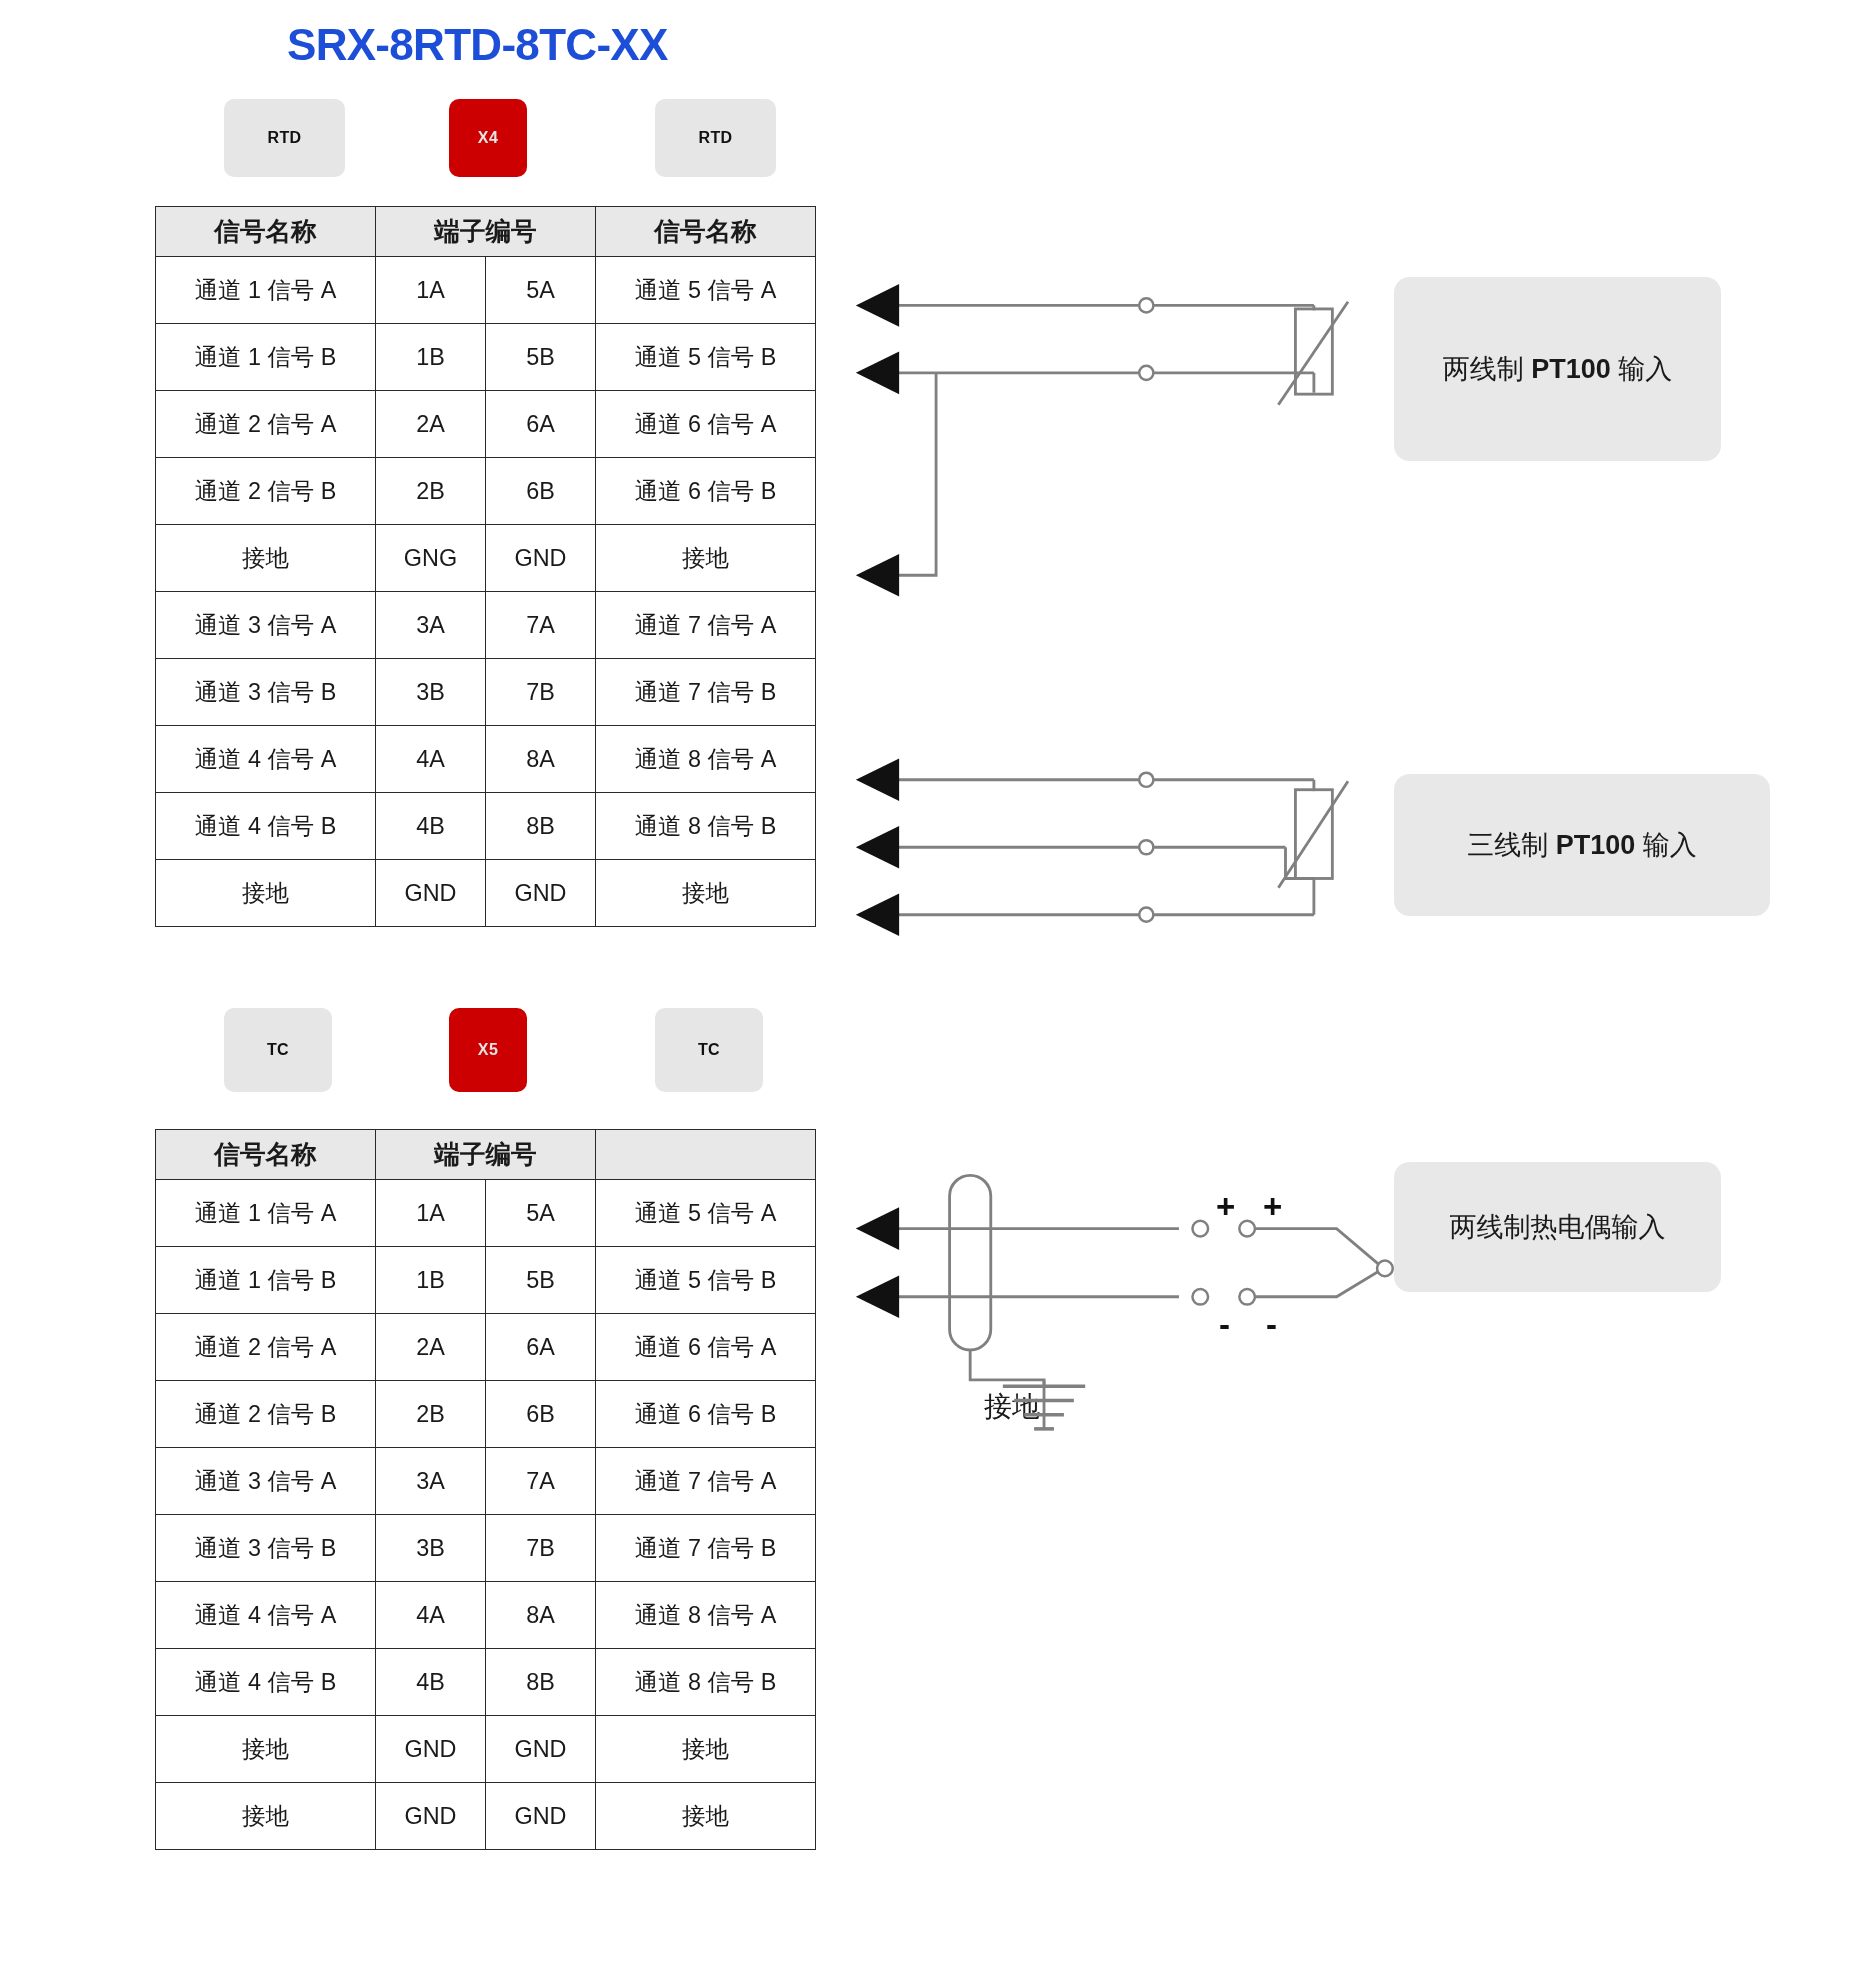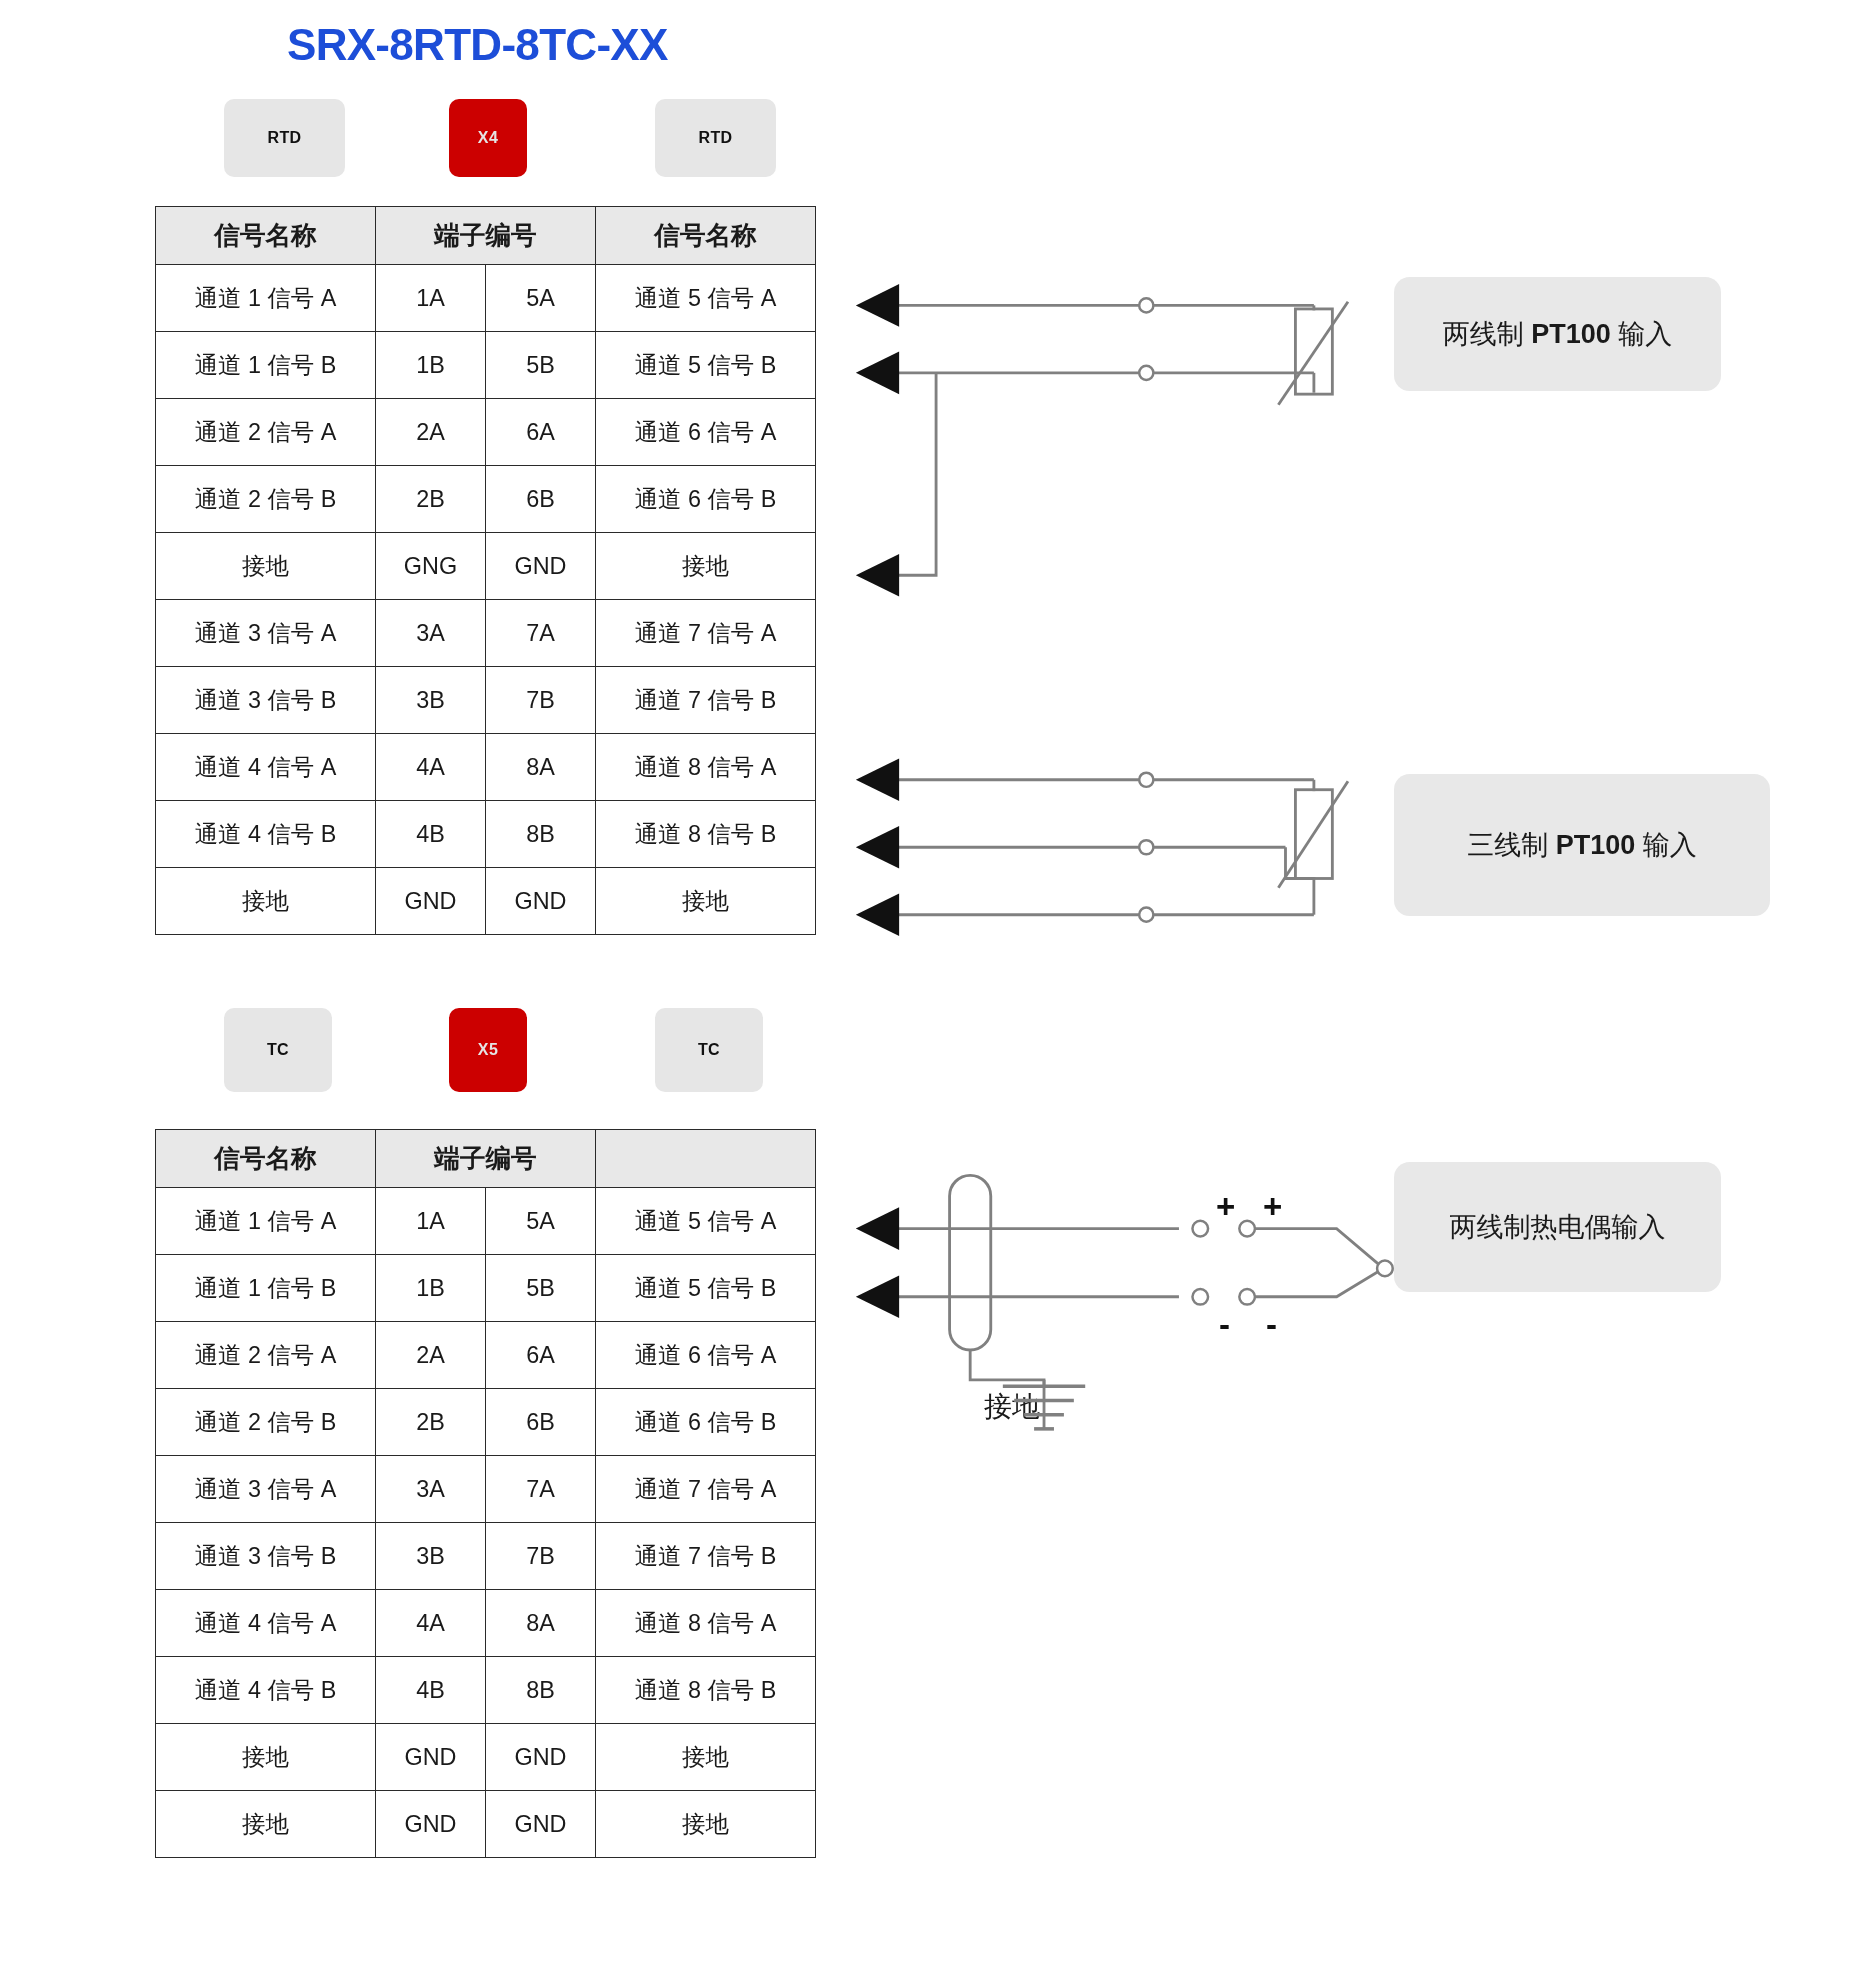--- a/index.html
+++ b/index.html
@@ -57,21 +57,21 @@
     font-size: 23.4px;
     font-weight: 400;
     color: #1a1a1a;
     padding: 0;
     background: #ffffff;
   }
   .term-table thead th {
     background: #e8e8e8;
     font-weight: 700;
     font-size: 25.6px;
-    height: 58px;
+    height: 50px;
   }
   .col-sig  { width: 220px; }
   .col-term { width: 110px; }
 
   
   #wiring {
     position: absolute;
     left: 0; top: 0;
     width: 1875px;
     height: 1975px;
@@ -189,21 +189,21 @@
       </tr>
       <tr>
         <td class="col-sig">接地</td>
         <td class="col-term">GND</td>
         <td class="col-term">GND</td>
         <td class="col-sig">接地</td>
       </tr>
     </tbody>
 </table>
 
-<div class="callout" style="left:1394px; top:277px; width:327px; height:114px;">
+<div class="callout" style="left:1394px; top:277px; width:327px; height:184px;">
   <span>
     <span>两线制 </span><b>PT100</b><span> 输入</span>
   </span>
 </div>
 
 <div class="callout" style="left:1394px; top:774px; width:376px; height:142px;">
   <span>
     <span>三线制 </span><b>PT100</b><span> 输入</span>
   </span>
 </div>

